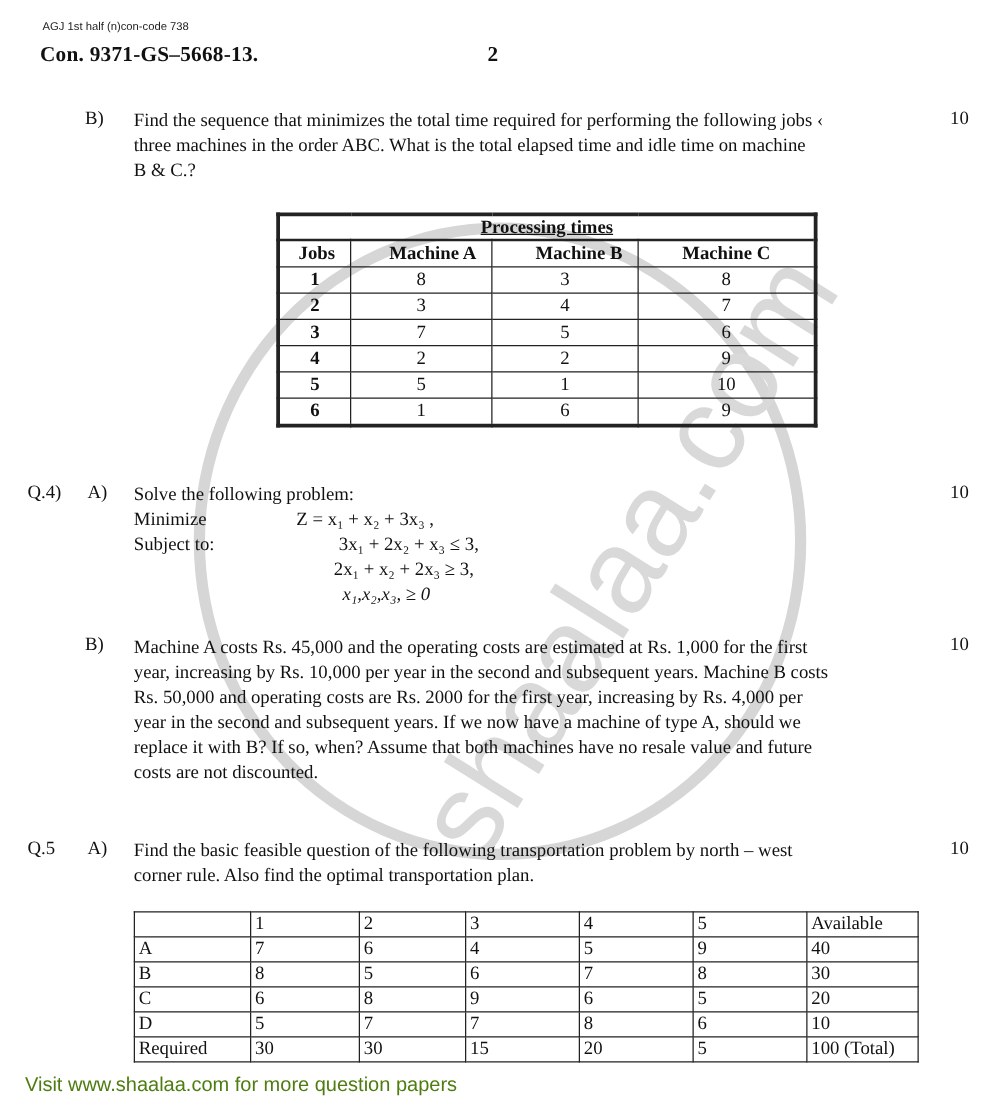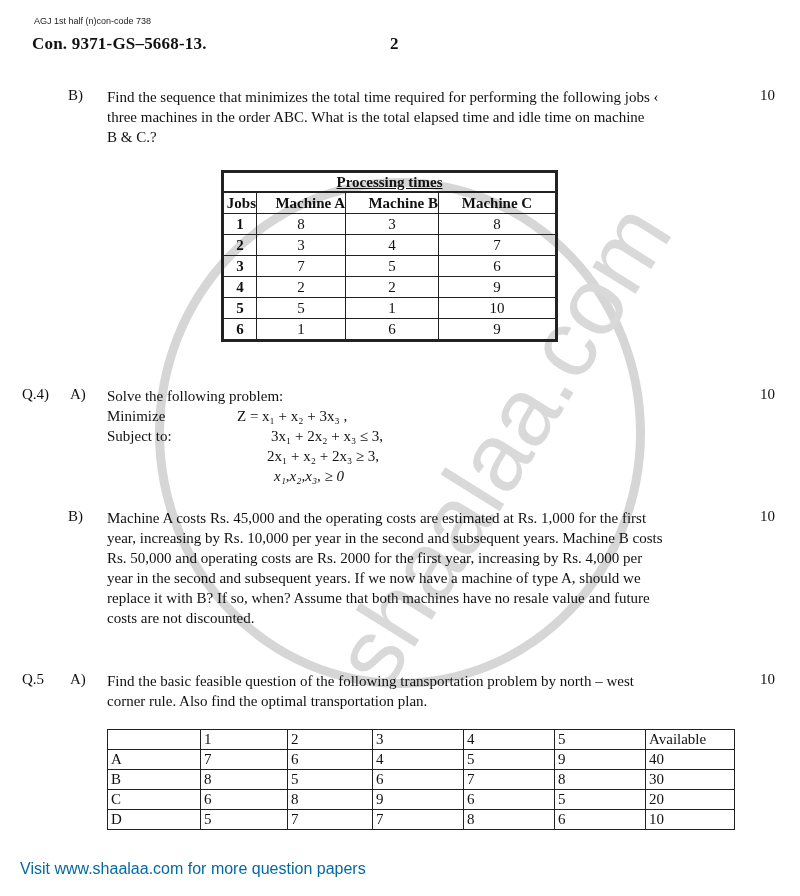--- a/index.html
+++ b/index.html
@@ -24,31 +24,31 @@
   .wm-text {
     left: 230px; top: 390px; font-family: "Liberation Sans", sans-serif; font-size: 96px; color: #d9d9d9;
     transform: rotate(-58deg); transform-origin: center; white-space: nowrap; font-weight: normal;
   }
 
   
   table.proc {
     position: absolute; left: 221px; top: 170px; border-collapse: collapse;
     border: 3px solid #222; font-weight: bold; font-size: 15px;
   }
-  table.proc td { border: 1.5px solid #222; height: 20px; padding: 0 0; text-align: center; }
+  table.proc td { border: 1.5px solid #222; height: 20px; padding: 0 12px; text-align: center; }
   table.proc .title { text-align: center; border-bottom: 2px solid #222; text-decoration: underline; height: 18px; }
 
   
   table.trans {
     position: absolute; left: 107px; top: 729px; border-collapse: collapse;
     border: 1.5px solid #222; font-size: 15px;
   }
   table.trans td { border: 1px solid #222; height: 19px; padding: 0 3px; text-align: left; }
 
-  .footer { left: 20px; top: 860px; font-family: "Liberation Sans", sans-serif; font-size: 16px; color: #0369a1; }
+  .footer { left: 20px; top: 860px; font-family: "Liberation Sans", sans-serif; font-size: 16px; color: #4d7c0f; }
 </style>
 </head>
 <body>
 
 <div class="abs wm-circle"></div>
 <div class="abs wm-text">shaalaa.com</div>
 
 <div class="abs hdr-small">AGJ 1st half (n)con-code 738</div>
 <div class="abs hdr-main">Con. 9371-GS–5668-13.</div>
 <div class="abs hdr-page">2</div>
@@ -181,16 +181,25 @@
   </tr>
   <tr>
     <td>D</td>
     <td>5</td>
     <td>7</td>
     <td>7</td>
     <td>8</td>
     <td>6</td>
     <td>10</td>
   </tr>
+  <tr>
+    <td>Required</td>
+    <td>30</td>
+    <td>30</td>
+    <td>15</td>
+    <td>20</td>
+    <td>5</td>
+    <td>100 (Total)</td>
+  </tr>
 </tbody>
   </table>
 
 <div class="abs footer">Visit www.shaalaa.com for more question papers</div>
 
 </body></html>

